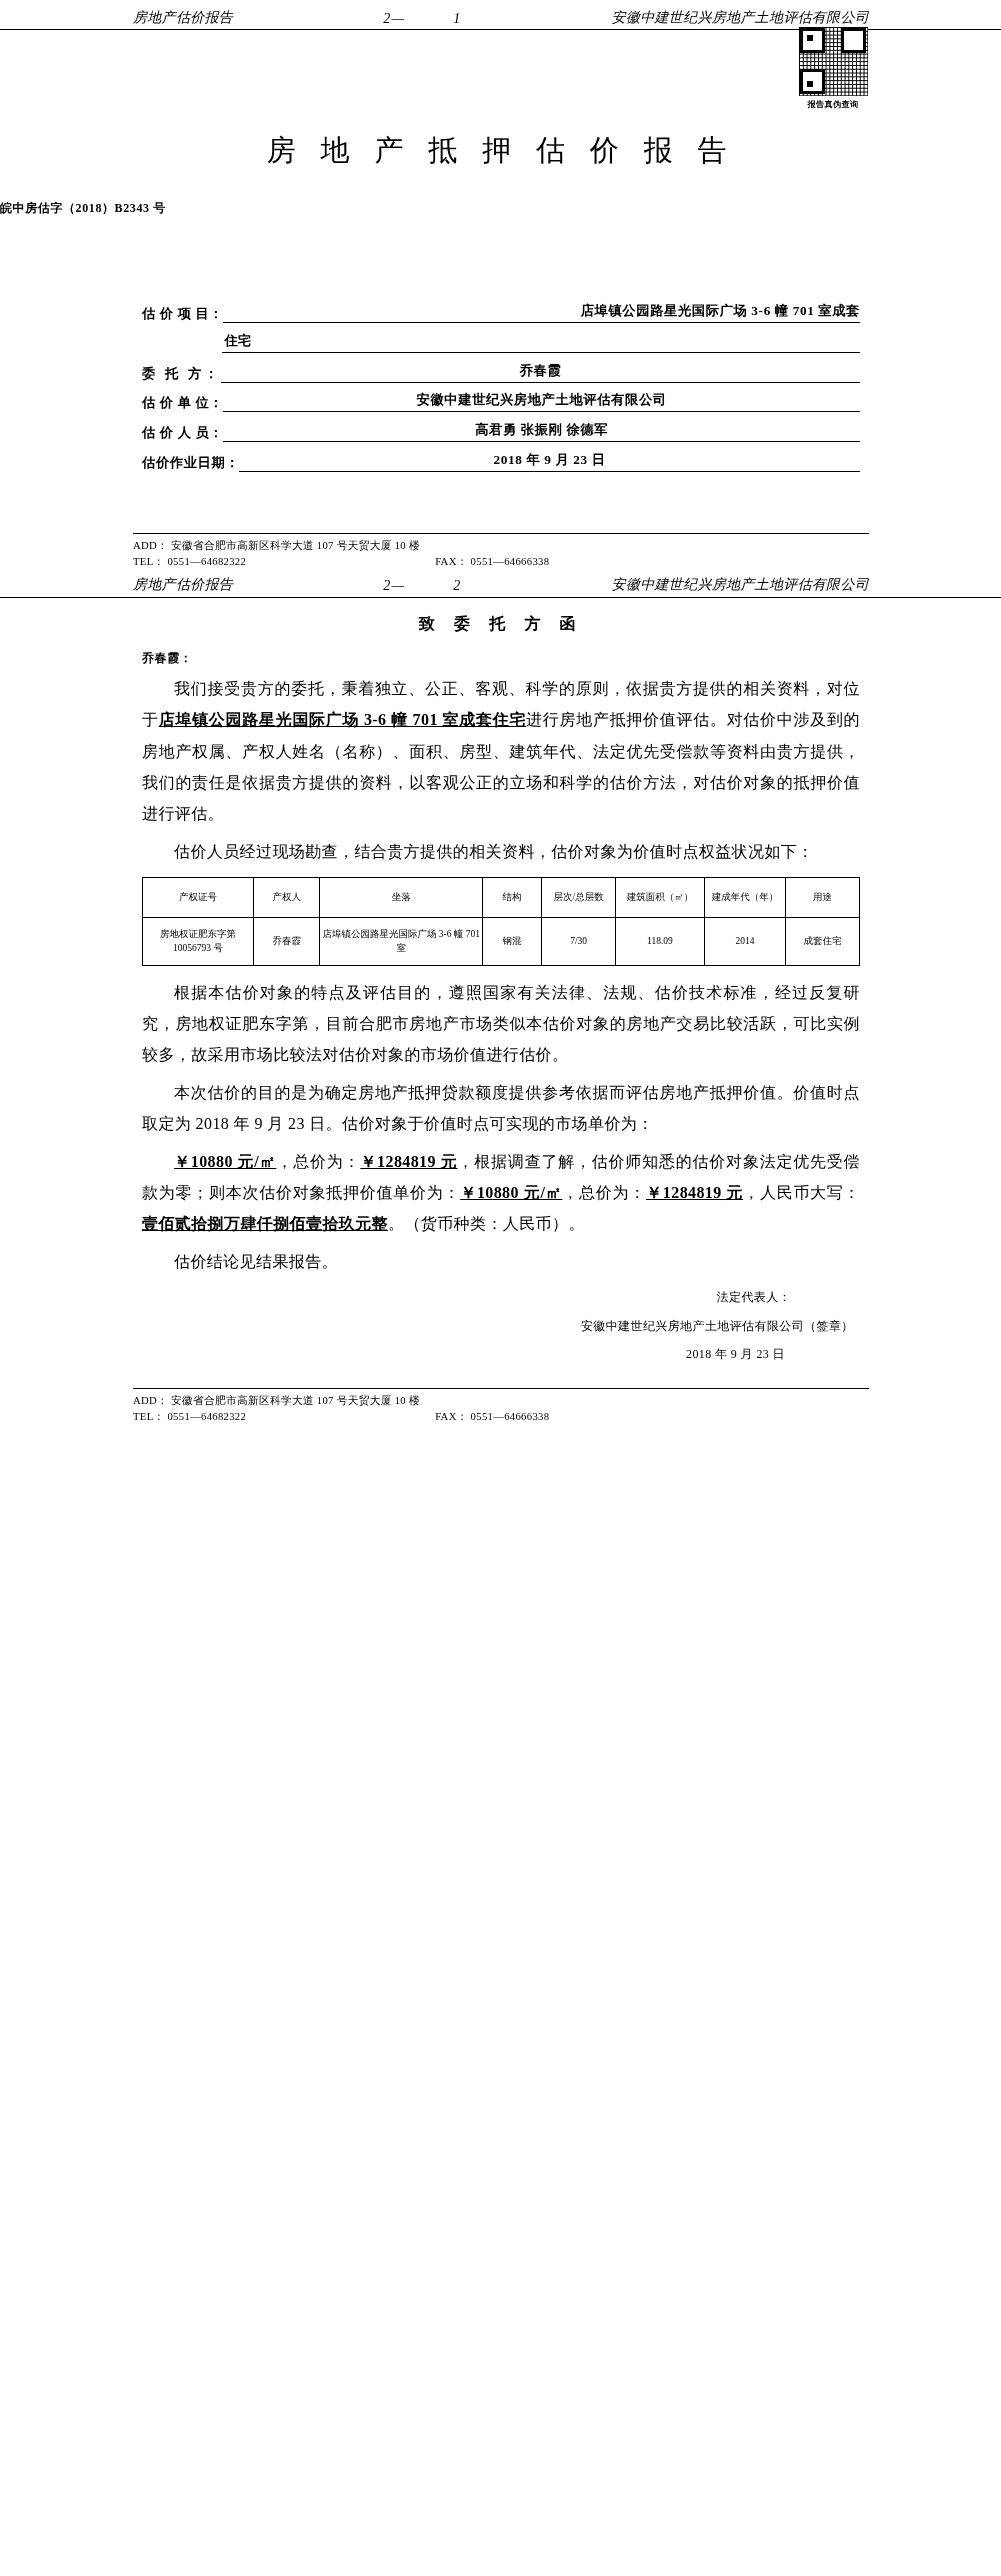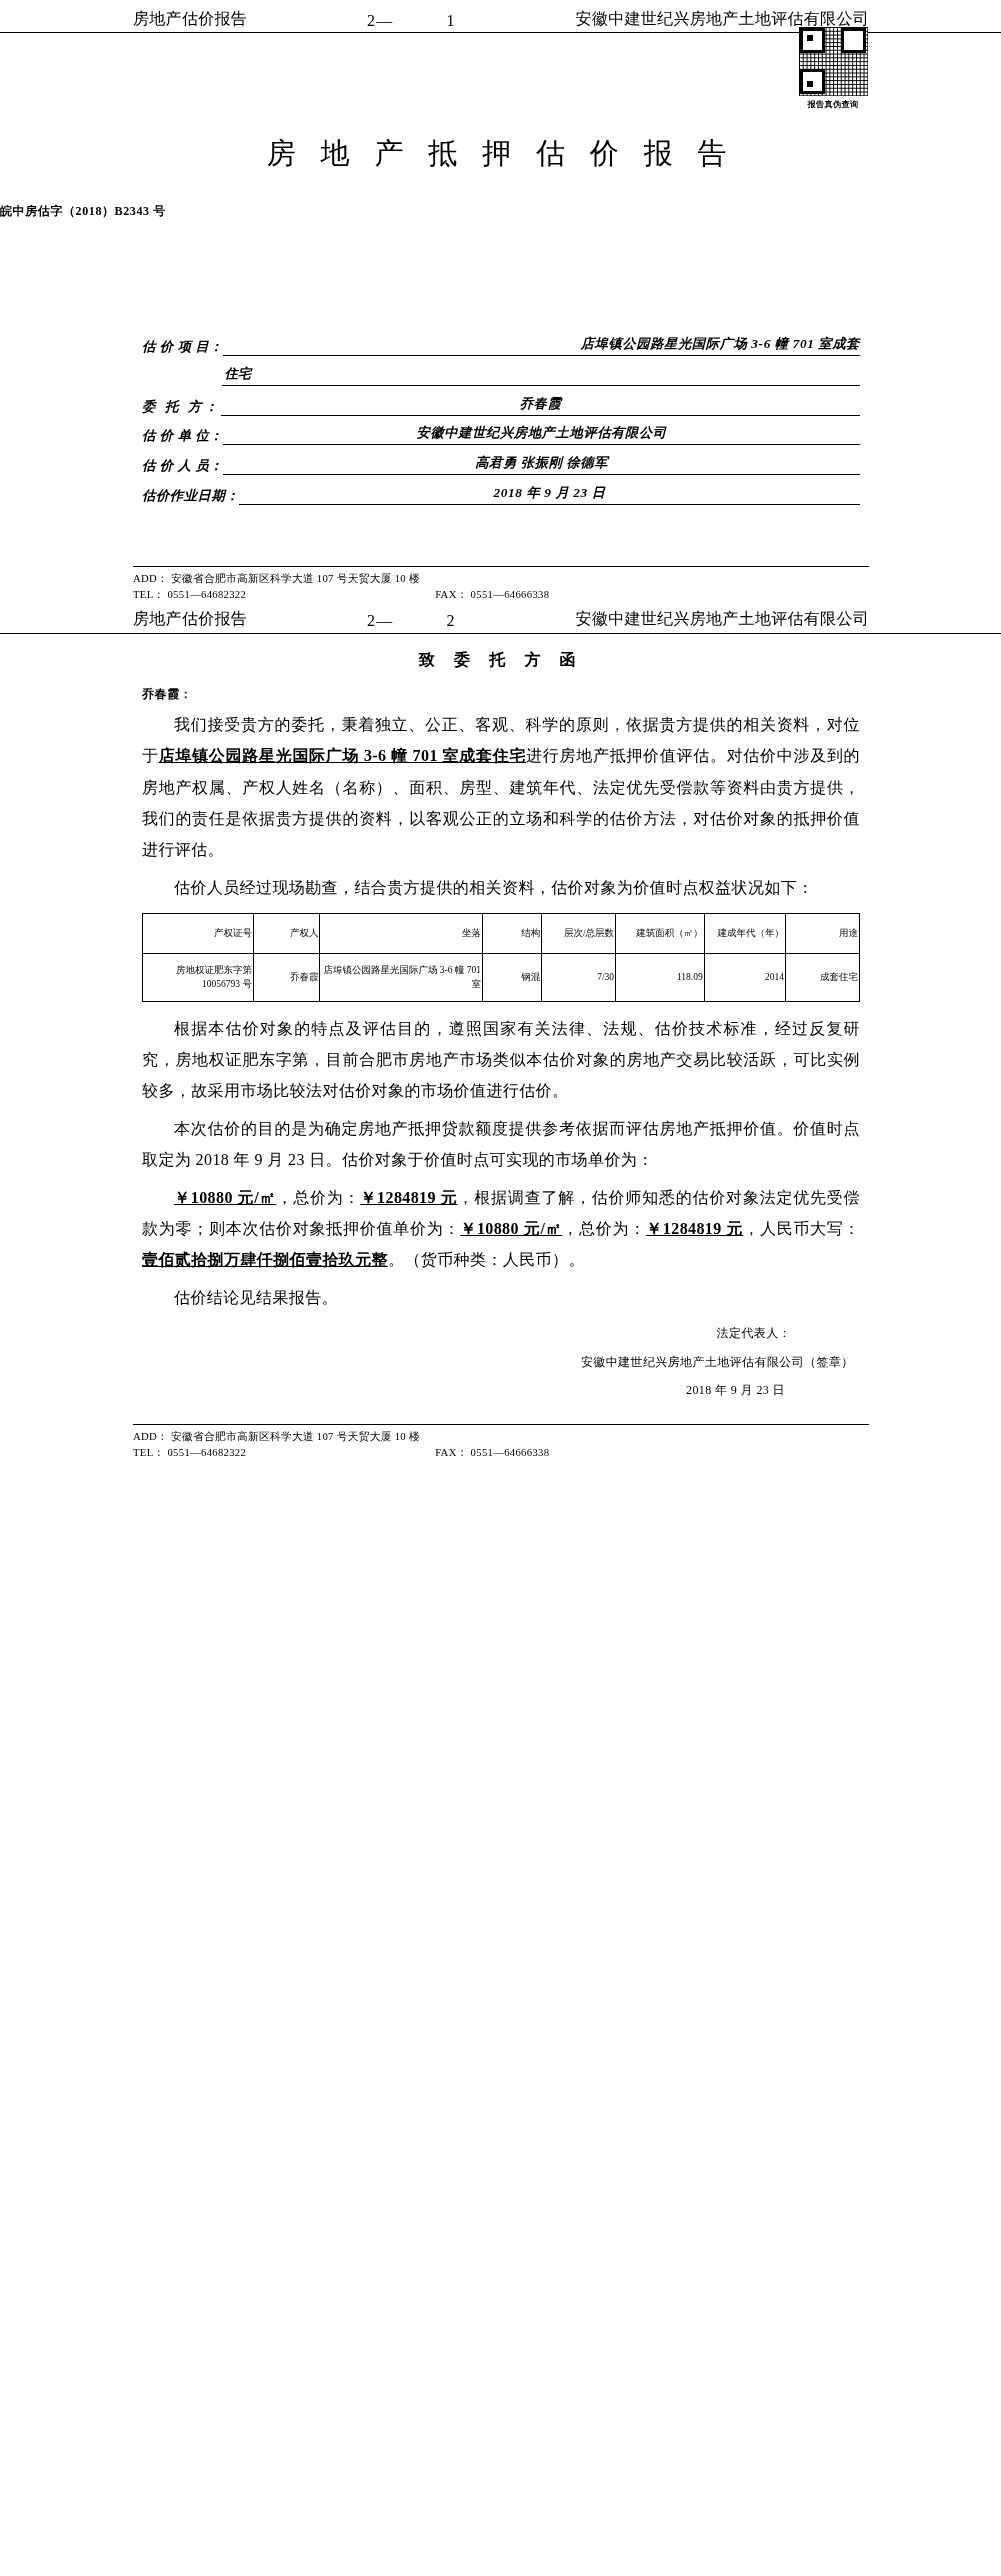--- a/index.html
+++ b/index.html
@@ -15,25 +15,26 @@
   }
   .page {
     position: relative;
     width: 1002px;
     box-sizing: border-box;
   }
   
   .running-bar {
     display: flex;
     align-items: flex-end;
-    font-size: 16px;
+    font-size: 14px;
     letter-spacing: 0.3px;
     padding: 0 133px 2.5px 133px;
     border-bottom: 0.9px solid #000;
     box-sizing: border-box;
+    font-style: italic;
   }
   .running-bar .left { flex: 0 0 auto; }
   .running-bar .mid {
     flex: 1 1 auto;
     text-align: center;
     letter-spacing: 1.3px;
   }
   .running-bar .right { flex: 0 0 auto; }
   .running-bar .pno { display:inline-block; }
 
@@ -96,22 +97,21 @@
     font-family: "Liberation Serif", serif;
   }
   .doc-subtitle {
     text-align: left;
     font-size: 12px;
     font-weight: bold;
     margin-top: 29px;
     letter-spacing: 0.6px;
   }
   .meta-block {
-    margin: 115px 142px 0 142px;
-    font-style: italic;
+    margin: 85px 142px 0 142px;
   }
   .meta-row {
     display: flex;
     align-items: flex-end;
     font-size: 13.3px;
     margin-bottom: 8.8px;
   }
   .meta-label {
     font-weight: bold;
     white-space: nowrap;
@@ -183,21 +183,21 @@
   .bu { font-weight: bold; text-decoration: underline; }
 
   table.info {
     width: 100%;
     border-collapse: collapse;
     margin: 10px 0 11.4px 0;
     font-size: 9.5px;
   }
   table.info th, table.info td {
     border: 0.6px solid #000;
-    text-align: right;
+    text-align: center;
     vertical-align: middle;
     padding: 5px 1px;
     line-height: 1.5;
   }
   table.info th { font-weight: normal; height: 29px; }
   table.info td { height: 37px; }
 
   .sign-block {
     margin-top: 12.6px;
     font-size: 12px;

